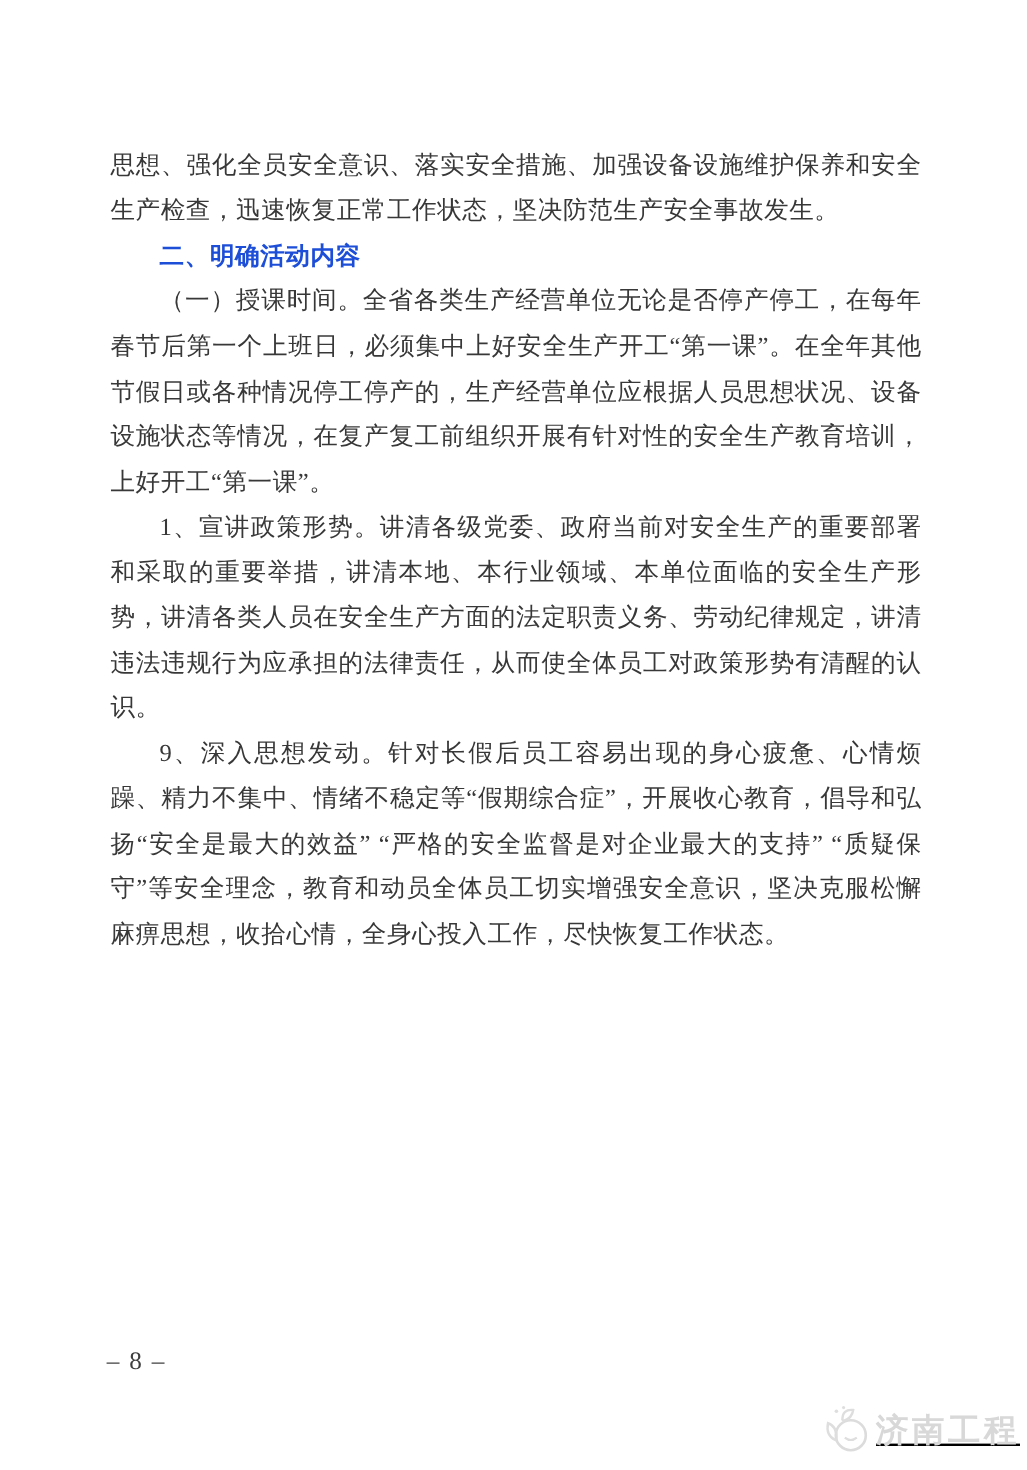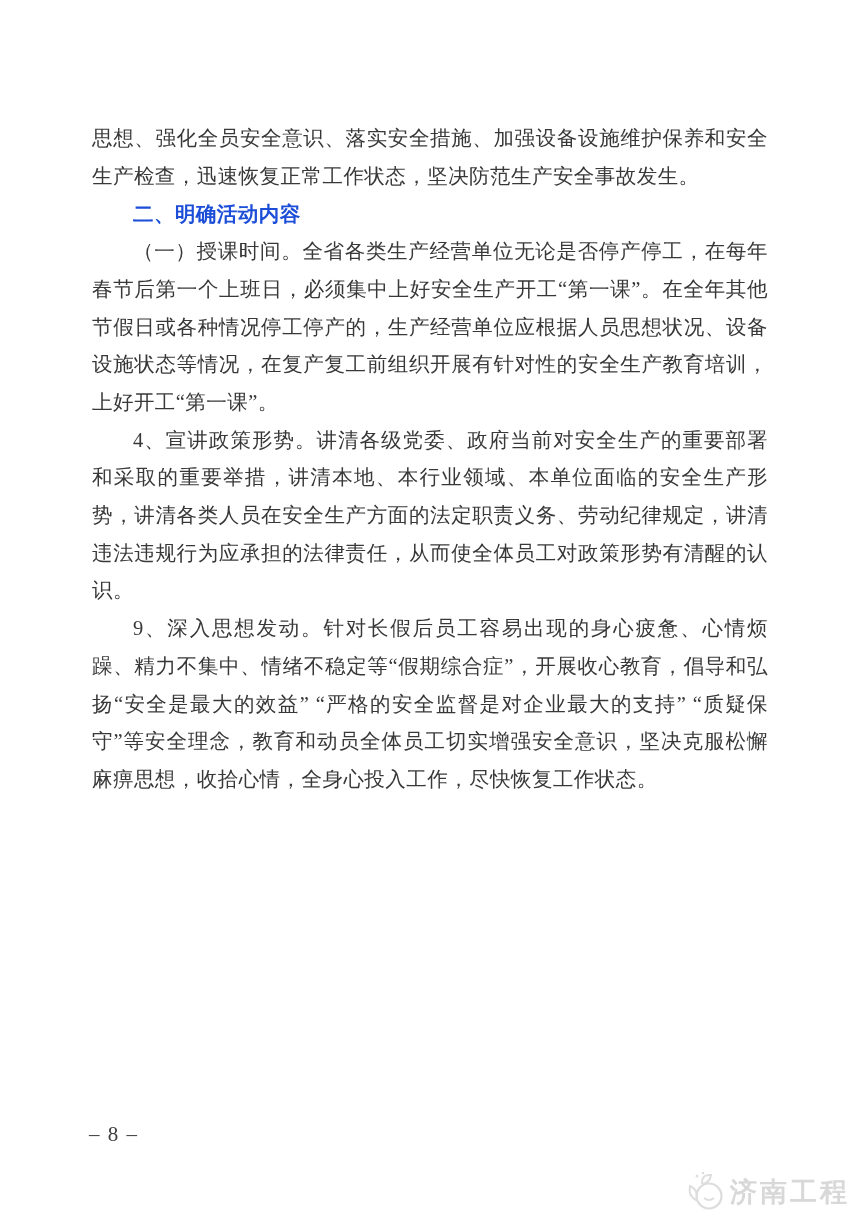--- a/index.html
+++ b/index.html
@@ -49,20 +49,21 @@
     font-family: "Liberation Serif", "DejaVu Serif", serif;
   }
   .watermark {
     position: absolute;
     right: 6px;
     top: 1168px;
     display: flex;
     align-items: center;
     gap: 0;
     user-select: none;
+    text-decoration: underline;
   }
   .watermark-logo {
     width: 48px;
     height: 48px;
     display: block;
   }
   .watermark-text {
     font-family: "Liberation Sans", "DejaVu Sans", sans-serif;
     font-weight: bold;
     font-size: 27px;
@@ -72,21 +73,21 @@
 </style>
 </head>
 <body>
 
 <div class="page">
 
   <div class="content">
       <p class="para continuation">思想、强化全员安全意识、落实安全措施、加强设备设施维护保养和安全生产检查，迅速恢复正常工作状态，坚决防范生产安全事故发生。</p>
       <p class="para heading">二、明确活动内容</p>
       <p class="para body">（一）授课时间。全省各类生产经营单位无论是否停产停工，在每年春节后第一个上班日，必须集中上好安全生产开工“第一课”。在全年其他节假日或各种情况停工停产的，生产经营单位应根据人员思想状况、设备设施状态等情况，在复产复工前组织开展有针对性的安全生产教育培训，上好开工“第一课”。</p>
-      <p class="para body">4、宣讲政策形势。讲清各级党委、政府当前对安全生产的重要部署和采取的重要举措，讲清本地、本行业领域、本单位面临的安全生产形势，讲清各类人员在安全生产方面的法定职责义务、劳动纪律规定，讲清违法违规行为应承担的法律责任，从而使全体员工对政策形势有清醒的认识。</p>
+      <p class="para body">1、宣讲政策形势。讲清各级党委、政府当前对安全生产的重要部署和采取的重要举措，讲清本地、本行业领域、本单位面临的安全生产形势，讲清各类人员在安全生产方面的法定职责义务、劳动纪律规定，讲清违法违规行为应承担的法律责任，从而使全体员工对政策形势有清醒的认识。</p>
       <p class="para body">9、深入思想发动。针对长假后员工容易出现的身心疲惫、心情烦躁、精力不集中、情绪不稳定等“假期综合症”，开展收心教育，倡导和弘扬“安全是最大的效益” “严格的安全监督是对企业最大的支持” “质疑保守”等安全理念，教育和动员全体员工切实增强安全意识，坚决克服松懈麻痹思想，收拾心情，全身心投入工作，尽快恢复工作状态。</p>
     </div>
 
   <div class="footer-page-number">– 8 –</div>
 
   <div class="watermark">
     <svg class="watermark-logo" viewBox="0 0 48 48" fill="none" xmlns="http://www.w3.org/2000/svg">
 
       <circle cx="27" cy="28" r="12.5" stroke="#dcdcdc" stroke-width="2.2"></circle>
       <path d="M14 32 Q6 28 8 18 Q16 21 15 31 Z" stroke="#dedede" stroke-width="2" fill="none"></path>

